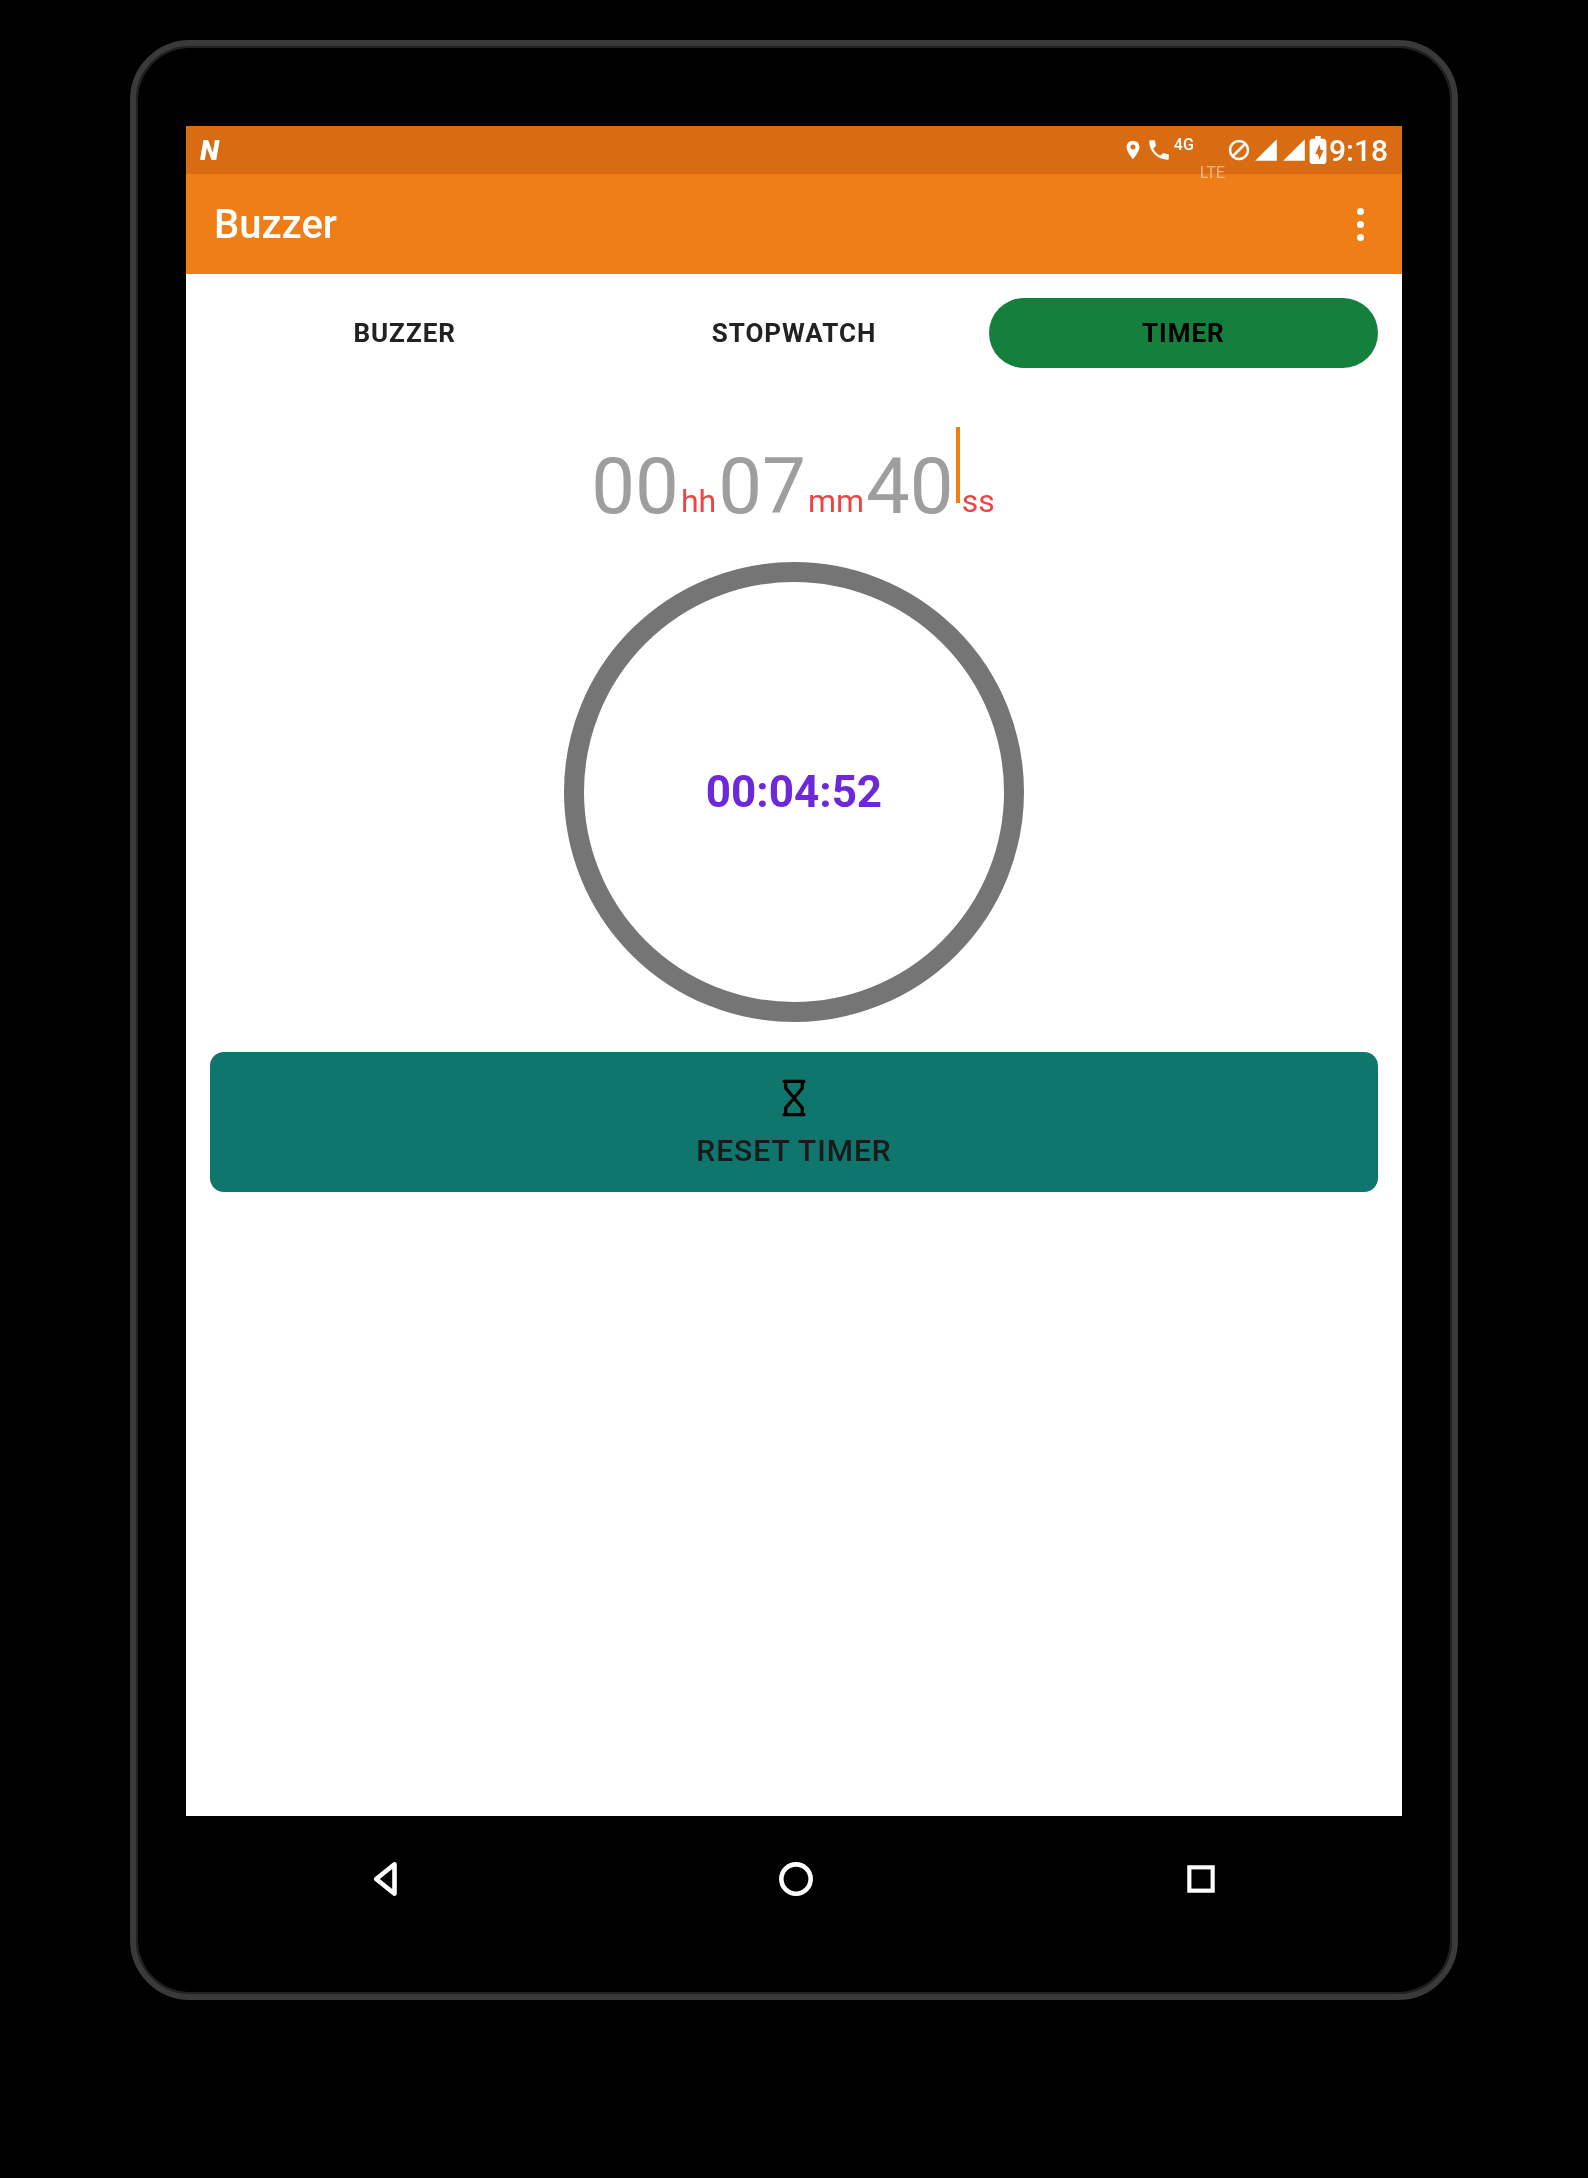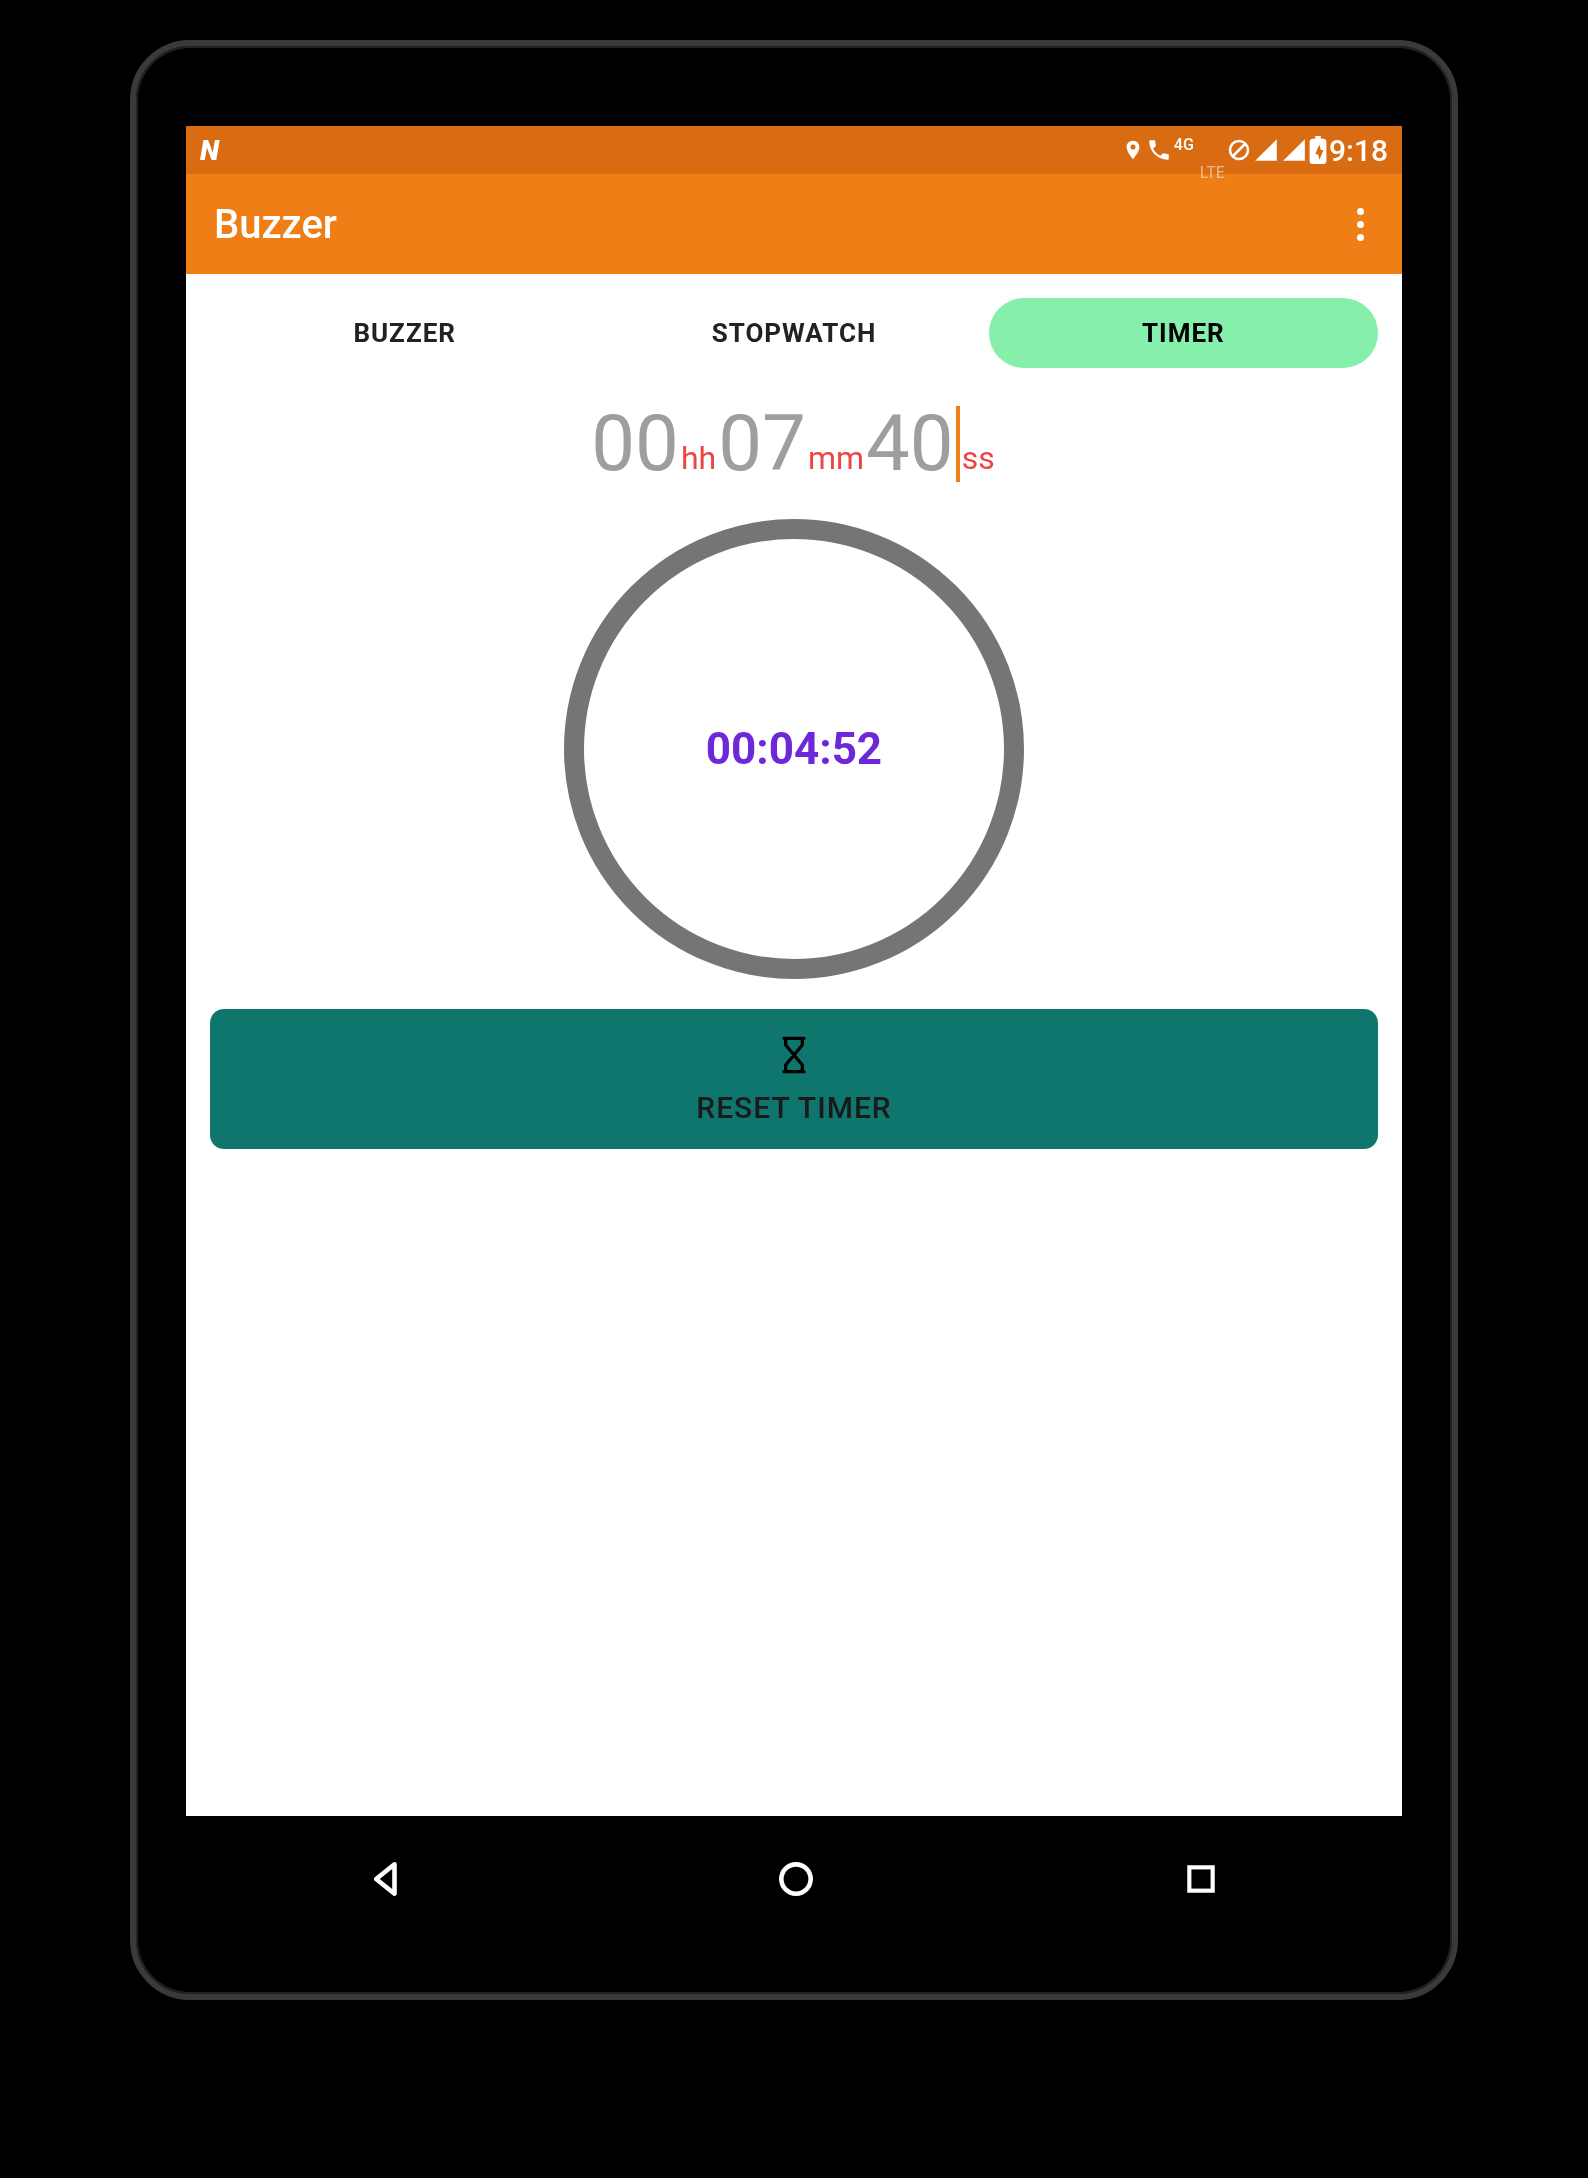--- a/index.html
+++ b/index.html
@@ -87,37 +87,38 @@
   .tab {
     flex: 1;
     text-align: center;
     font-size: 26px;
     font-weight: 700;
     color: #222;
     padding: 20px 0;
     letter-spacing: 1px;
   }
   .tab.active {
-    background: #86efac;
+    background: #15803d;
     color: #000;
     border-radius: 40px;
   }
   
   .timer-input {
     text-align: center;
     margin-top: 20px;
     position: relative;
     display: flex;
     justify-content: center;
     align-items: baseline;
   }
   .time-big {
     font-size: 78px;
     font-weight: 400;
     color: #9e9e9e;
+    margin-top: 43px;
   }
   .time-unit {
     font-size: 32px;
     font-weight: 400;
     color: #ef4444;
     margin: 0 2px 0 2px;
     align-self: flex-end;
     padding-bottom: 12px;
   }
   .cursor {

